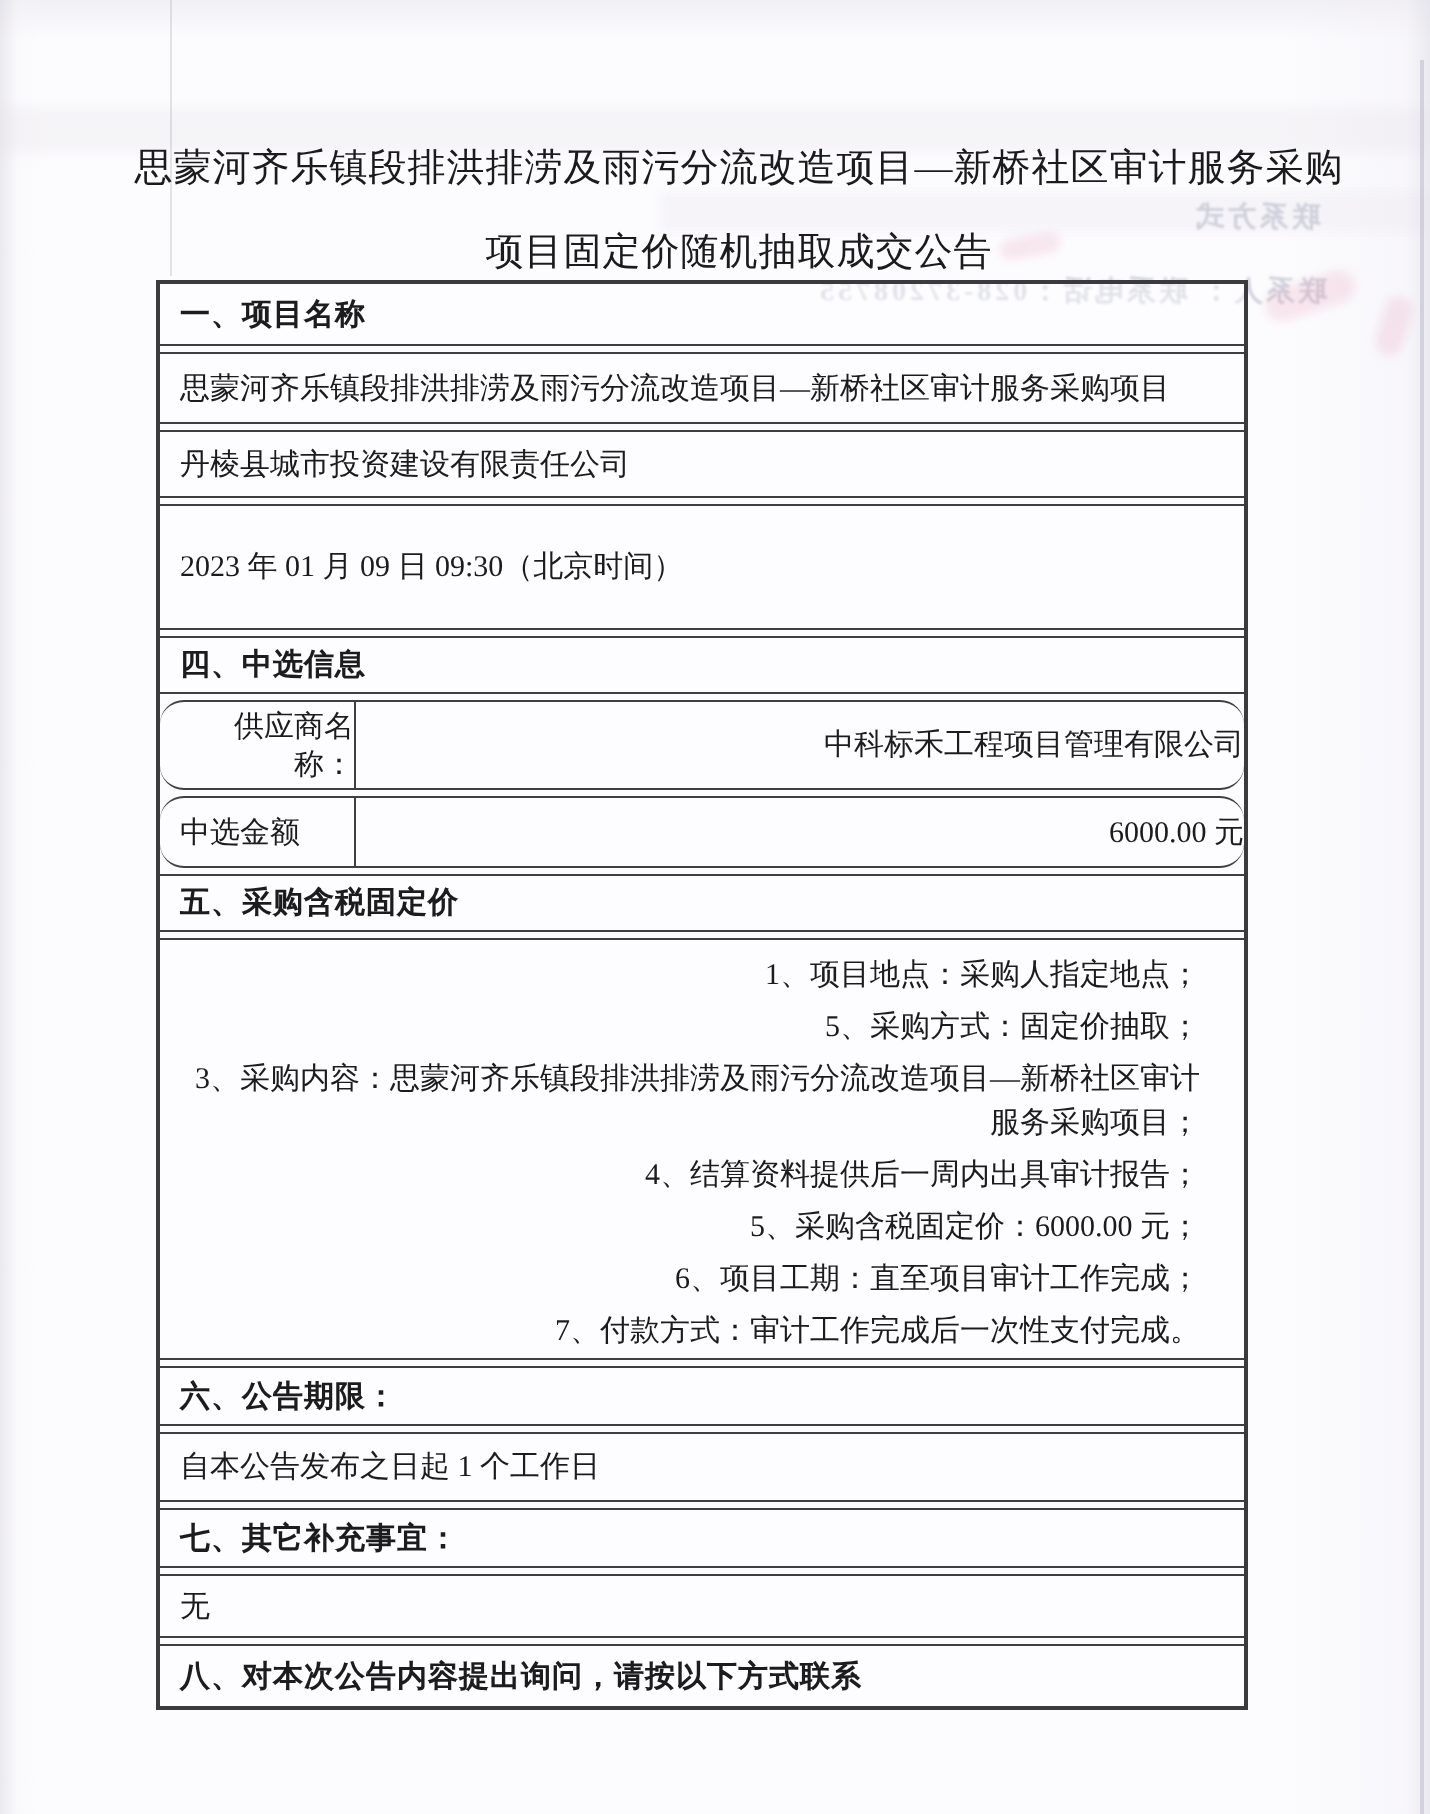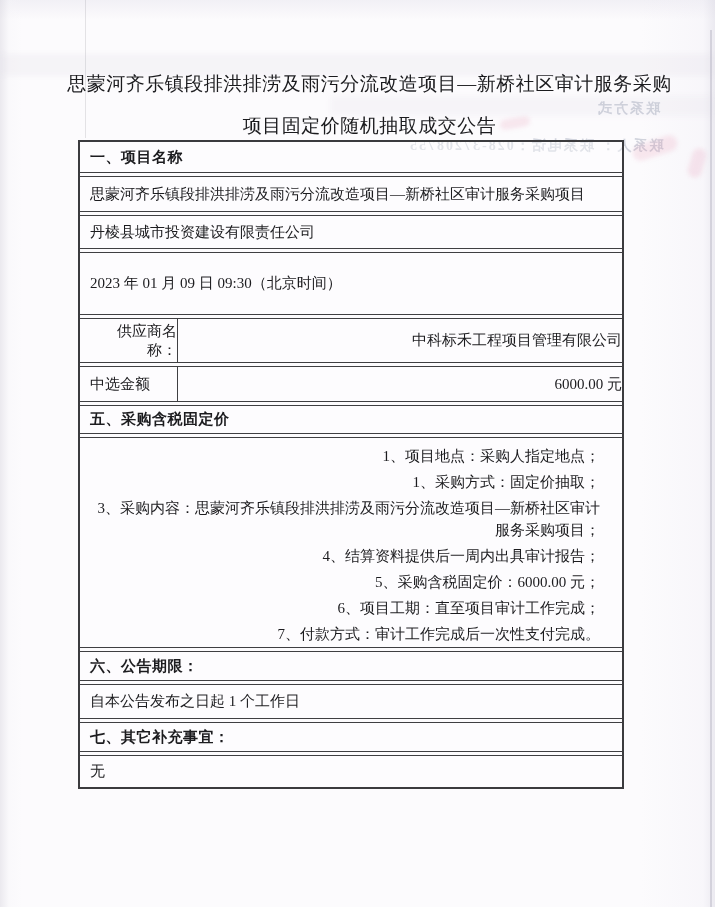--- a/index.html
+++ b/index.html
@@ -51,21 +51,21 @@
   .row {
     border-top: 1.5px solid #3f3f42; border-bottom: 1.5px solid #3f3f42;
     margin-top: 3px;
     display: flex; align-items: center; padding: 0 10px;
     background: rgba(255,255,255,0.35);
     text-align: right;
   }
   .row:first-child { margin-top: 0; border-top: none; }
   .row:last-child { border-bottom: none; }
   .row.header { font-weight: bold; letter-spacing: 0.5px; }
-  .row.kv { padding: 0; }
+  .row.kv { padding: 0; border-radius: 12px; }
   .kv .kv-label { width: 98px; align-self: stretch; display: flex; align-items: center;
     padding-left: 10px; border-right: 1.5px solid #3f3f42; }
   .kv .kv-value { flex: 1; padding-left: 13px; }
   .row.list { display: block; padding: 7px 10px 0 10px; }
   .row.list p { line-height: 22px; margin: 0 12px 4px 0; }
 </style>
 </head>
 <body>
 
 <div class="paper">
@@ -87,43 +87,45 @@
 
   <div class="doc-table">
 
     <div class="row header" style="height:31px">一、项目名称</div>
     <div class="row" style="height:36px">思蒙河齐乐镇段排洪排涝及雨污分流改造项目—新桥社区审计服务采购项目</div>
 
     <div class="row" style="height:34px">丹棱县城市投资建设有限责任公司</div>
 
     <div class="row" style="height:63px">2023 年 01 月 09 日 09:30（北京时间）</div>
 
+    <div class="row header" style="height:29px">四、中选信息</div>
 
     <div class="row kv" style="height:45px">
       <div class="kv-label">供应商名称：</div>
       <div class="kv-value">中科标禾工程项目管理有限公司</div>
     </div>
     <div class="row kv" style="height:36px">
       <div class="kv-label">中选金额</div>
       <div class="kv-value">6000.00 元</div>
     </div>
 
     <div class="row header" style="height:29px">五、采购含税固定价</div>
 
     <div class="row list" style="height:211px">
       <p>1、项目地点：采购人指定地点；</p>
-      <p>1、采购方式：固定价抽取；</p>
+      <p>5、采购方式：固定价抽取；</p>
       <p>3、采购内容：思蒙河齐乐镇段排洪排涝及雨污分流改造项目—新桥社区审计服务采购项目；</p>
       <p>4、结算资料提供后一周内出具审计报告；</p>
       <p>5、采购含税固定价：6000.00 元；</p>
       <p>6、项目工期：直至项目审计工作完成；</p>
       <p>7、付款方式：审计工作完成后一次性支付完成。</p>
     </div>
 
     <div class="row header" style="height:30px">六、公告期限：</div>
     <div class="row" style="height:35px">自本公告发布之日起 1 个工作日</div>
 
     <div class="row header" style="height:30px">七、其它补充事宜：</div>
     <div class="row" style="height:32px">无</div>
 
+    <div class="row header" style="height:31px">八、对本次公告内容提出询问，请按以下方式联系</div>
 
   </div>
 </div>
 
 </body></html>

